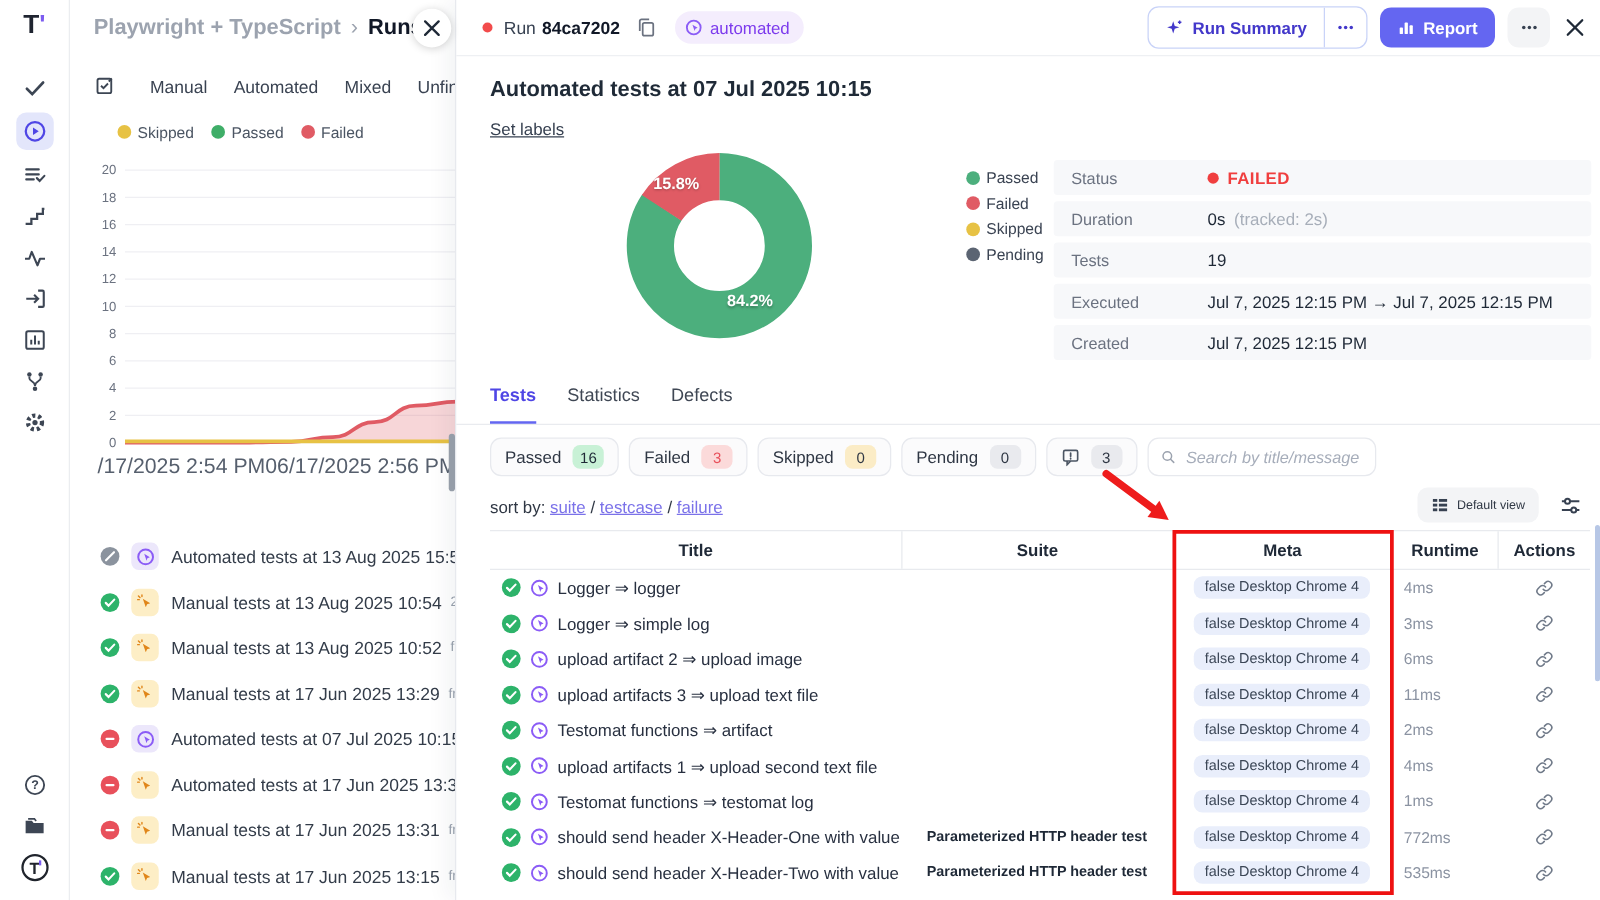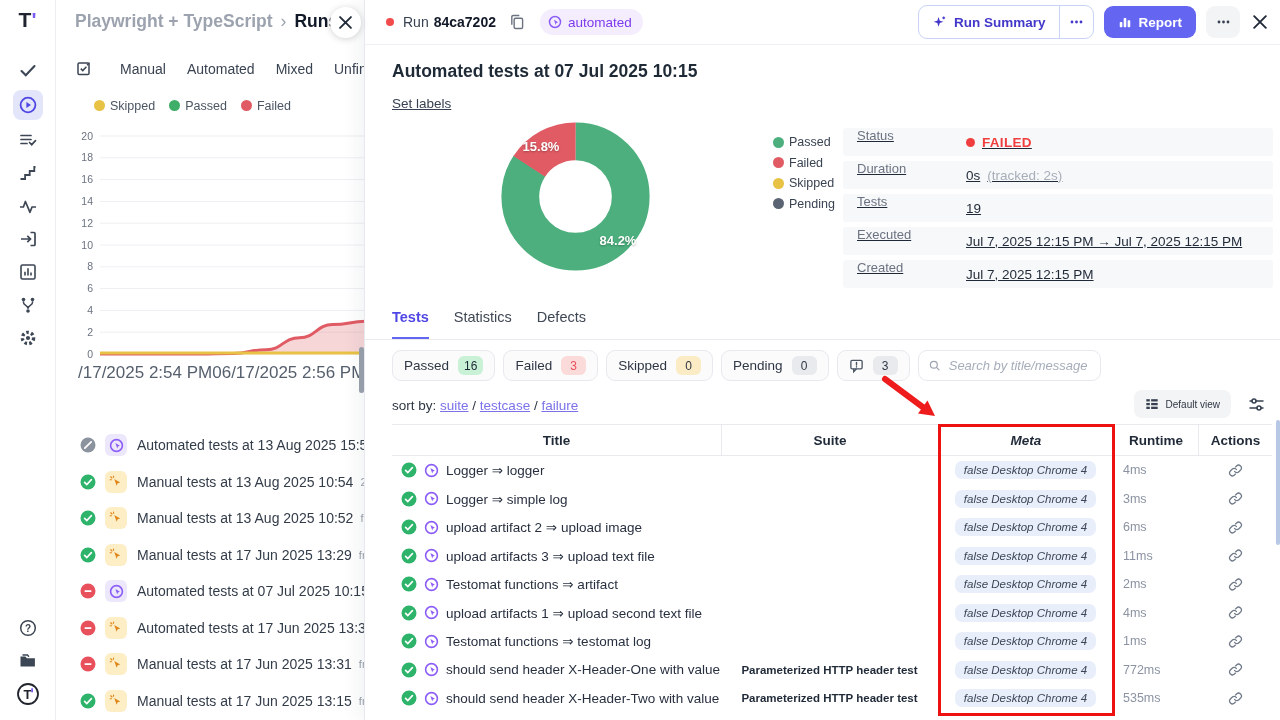--- a/index.html
+++ b/index.html
@@ -54,25 +54,25 @@
   .splitbtn .seg2{padding:0 10px;color:#4338ca;cursor:pointer;height:100%;display:flex;align-items:center;}
   .btn-report{margin-left:10px;height:32px;border-radius:9px;background:#6466f1;color:#fff;font-size:13.5px;font-weight:600;
     display:flex;align-items:center;gap:7px;padding:0 14px;cursor:pointer;}
   .btn-more{margin-left:10px;width:34px;height:32px;border-radius:9px;background:#f3f4f6;display:flex;align-items:center;justify-content:center;cursor:pointer;}
   .btn-x{margin-left:13px;cursor:pointer;display:flex;align-items:center;}
   .dots3 circle{fill:currentColor;}
   #ptitle{position:absolute;left:27px;top:61px;font-size:17.5px;font-weight:700;color:#1f2a37;}
   #setlabels{position:absolute;left:27px;top:96px;font-size:13.5px;color:#374151;text-decoration:underline;cursor:pointer;}
   #donut{position:absolute;left:133px;top:119px;}
   .pct{position:absolute;width:52px;text-align:center;font-size:13px;font-weight:700;color:#fff;text-shadow:0 1px 2px rgba(0,0,0,.28);}
-  #pct-pass{left:227px;top:233px;} #pct-fail{left:150px;top:139px;}
+  #pct-pass{left:209px;top:233px;} #pct-fail{left:150px;top:139px;}
   #donut-legend{position:absolute;left:408px;top:135px;display:flex;flex-direction:column;gap:6.5px;font-size:12.5px;color:#3a4352;}
   #donut-legend .li{display:flex;align-items:center;}
   #details{position:absolute;left:478px;top:128px;width:430px;}
-  .drow{height:28px;background:#f7f8fa;border-radius:3px;display:flex;margin-bottom:5px;padding-left:14px;box-sizing:border-box;text-decoration:underline;}
+  .drow{height:28px;background:#f7f8fa;border-radius:3px;display:flex;align-items:center;margin-bottom:5px;padding-left:14px;box-sizing:border-box;}
   .drow .lbl{width:109px;font-size:13px;color:#6b7280;flex:0 0 auto;}
   .drow .val{font-size:13.5px;color:#1f2937;display:flex;align-items:center;gap:7px;white-space:nowrap;}
   .failval{color:#f03e3e;font-weight:700;letter-spacing:.3px;}
   .sdot{width:9px;height:9px;border-radius:50%;background:#f03e3e;display:inline-block;}
   .note{color:#a7aeb9;}
   #ptabs{position:absolute;left:0;right:0;top:309px;height:30px;border-bottom:1px solid #e9ebef;display:flex;gap:25px;padding-left:27px;font-size:14.5px;}
   .ptab2{height:30px;display:flex;align-items:flex-start;color:#3f4754;cursor:pointer;box-sizing:border-box;}
   .ptab2.active{color:#4f46e5;font-weight:600;border-bottom:2.5px solid #6366f1;}
   #filters{position:absolute;left:27px;top:350px;display:flex;gap:8px;align-items:center;}
   .fbtn{height:31px;border:1px solid #e7e9ee;background:#fbfbfc;border-radius:9px;display:flex;align-items:center;gap:9px;padding:0 11px;font-size:13.5px;color:#2f3744;cursor:pointer;box-sizing:border-box;}
@@ -84,21 +84,21 @@
   #searchbox input::placeholder{color:#a6adba;}
   #sortrow{position:absolute;left:27px;top:398px;font-size:13.5px;color:#2f3744;}
   #sortrow a{color:#7b72e9;text-decoration:underline;cursor:pointer;}
   #viewbtn{position:absolute;right:50px;top:390px;height:28px;background:#f3f4f6;border-radius:8px;display:flex;align-items:center;gap:7px;padding:0 11px;font-size:10px;color:#2f3744;cursor:pointer;}
   #slidersicon{position:absolute;right:16px;top:396px;cursor:pointer;}
   
   #ttable{position:absolute;left:27px;top:424px;width:880px;}
   .thead{display:flex;height:30px;border-top:1px solid #e8eaee;border-bottom:1px solid #e8eaee;align-items:center;}
   .th{font-size:13.5px;font-weight:700;color:#1f2937;text-align:center;height:30px;display:flex;align-items:center;justify-content:center;box-sizing:border-box;}
   .th + .th{border-left:1px solid #e8eaee;}
-  .c-title{width:329px;} .c-suite{width:217px;} .c-meta{width:175px;font-style:italic;} .c-run{width:85px;} .c-act{width:74px;}
+  .c-title{width:329px;} .c-suite{width:217px;} .c-meta{width:175px;} .c-run{width:85px;} .c-act{width:74px;}
   .trow{display:flex;height:28.5px;align-items:center;}
   .td{box-sizing:border-box;}
   .td.c-title{display:flex;align-items:center;gap:7px;padding-left:9px;font-size:13.5px;color:#283040;white-space:nowrap;overflow:hidden;}
   .td.c-suite{text-align:center;font-size:11.5px;font-weight:700;color:#1f2937;}
   .td.c-meta{display:flex;justify-content:center;}
   .mpill{background:#e9eefb;border-radius:7px;padding:3px 9px;font-size:11.5px;color:#3b4656;white-space:nowrap;}
   .td.c-run{font-size:12.5px;color:#8b93a2;padding-left:10px;}
   .td.c-act{display:flex;justify-content:center;cursor:pointer;}
   #redbox{position:absolute;left:573px;top:424px;width:177px;height:292px;border:3.5px solid #ee1111;box-sizing:border-box;z-index:6;pointer-events:none;}
   #redarrow{position:absolute;left:512px;top:371px;z-index:7;pointer-events:none;}

